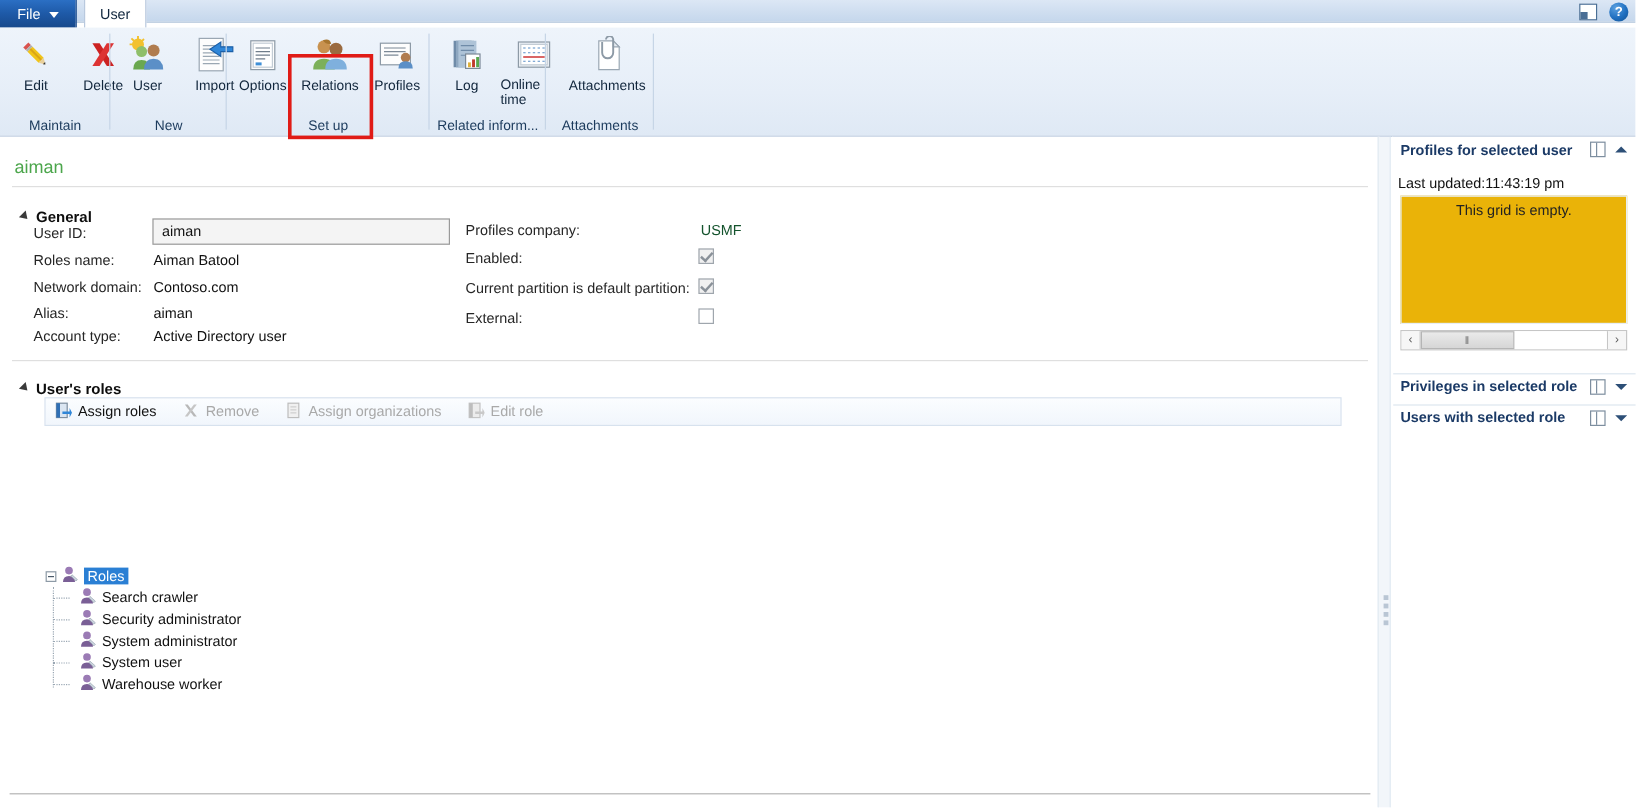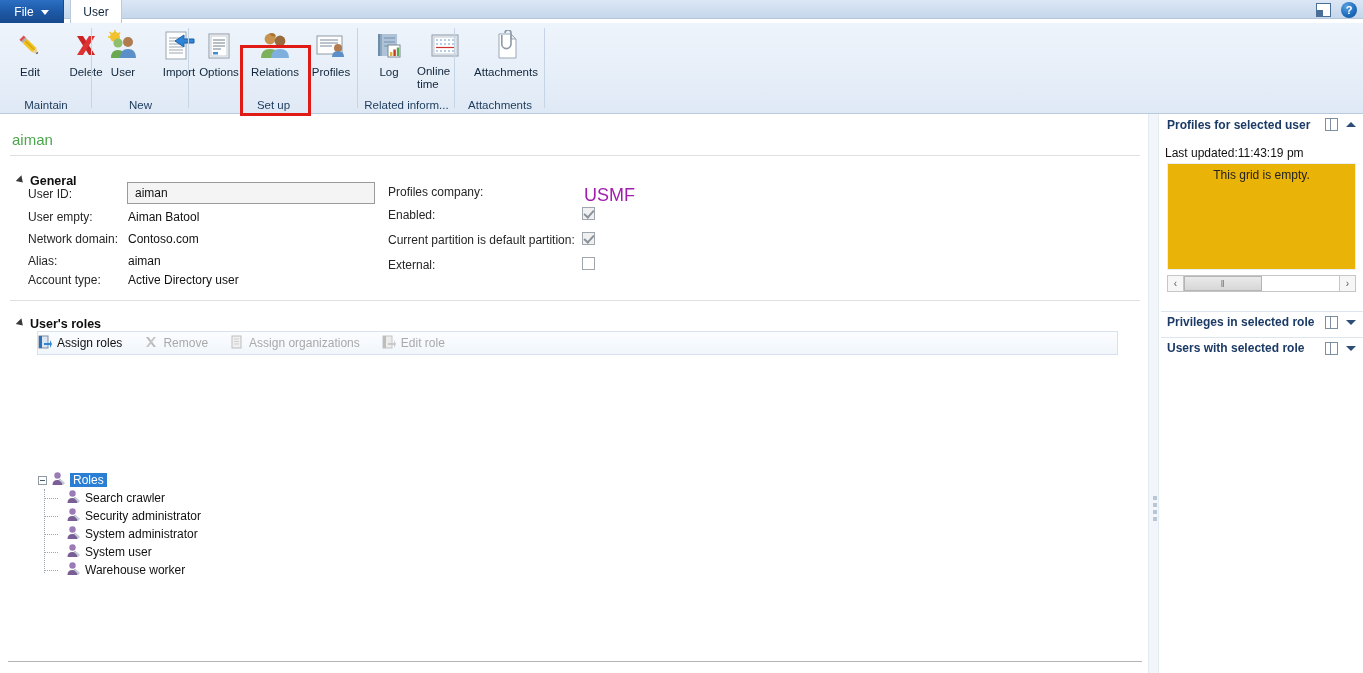--- a/index.html
+++ b/index.html
@@ -114,38 +114,38 @@
     border-right: 4px solid transparent; border-top: 6px solid #3a3a3a;
     transform: rotate(-45deg) translate(1px,0px);
   }
   .fld-label { position: absolute; font-size: 12px; color: #262626; }
   .fld-value { position: absolute; font-size: 12px; color: #111111; }
   .userid-box {
     position: absolute; left: 127px; top: 182px; width: 248px; height: 22px;
     border: 1px solid #9a9a9a; background: #f4f4f4;
     font-size: 12px; color: #111; padding: 3px 0 0 7px;
   }
-  .link { color: #a21caf; font-size: 18px; position: absolute; }
+  .link { color: #14532d; font-size: 12px; position: absolute; }
   .cbx {
     position: absolute; width: 13px; height: 13px;
     border: 1px solid #9fa6ad; background: #ffffff;
   }
   .cbx.checked { background: #f0f0f0; }
   .cbx.checked::after {
     content: ""; position: absolute; left: 3px; top: 0px;
     width: 4px; height: 8px; border: solid #8a9199;
     border-width: 0 2px 2px 0; transform: rotate(42deg);
   }
 
   
   .roles-toolbar {
     position: absolute; left: 37px; top: 331px; width: 1081px; height: 24px;
     background: linear-gradient(to bottom, #fbfdff 0%, #f1f6fc 100%);
     border: 1px solid #d7e2ee;
-    display: flex; align-items: center; padding-left: 0; gap: 22px;
+    display: flex; align-items: center; padding-left: 8px; gap: 22px;
   }
   .tb-item {
     display: flex; align-items: center; gap: 5px;
     font-size: 12px; color: #111;
   }
   .tb-item.disabled { color: #a9a9a9; }
 
   
   .tree { position: absolute; left: 36px; top: 357px; }
   .tnode { position: relative; height: 18px; display: flex; align-items: center; }
@@ -443,21 +443,21 @@
 
     <div class="page-title">aiman</div>
     <div class="hrule" style="left:10px; top:41px; width:1130px;"></div>
 
     <div class="sec-head" style="left:16px; top:60px;text-align:center;">
       <span class="tri"></span>
       <span>General</span>
     </div>
 
     <div class="fld-label" style="left:28px; top:73px;">User ID:</div>
-    <div class="fld-label" style="left:28px; top:96px;">User empty:</div>
+    <div class="fld-label" style="left:28px; top:96px;">Roles name:</div>
     <div class="fld-label" style="left:28px; top:118px;">Network domain:</div>
     <div class="fld-label" style="left:28px; top:140px;">Alias:</div>
     <div class="fld-label" style="left:28px; top:159px;">Account type:</div>
 
     <div class="userid-box" style="top:68px;">aiman</div>
     <div class="fld-value" style="left:128px; top:96px;">Aiman Batool</div>
     <div class="fld-value" style="left:128px; top:118px;">Contoso.com</div>
     <div class="fld-value" style="left:128px; top:140px;">aiman</div>
     <div class="fld-value" style="left:128px; top:159px;">Active Directory user</div>
 

